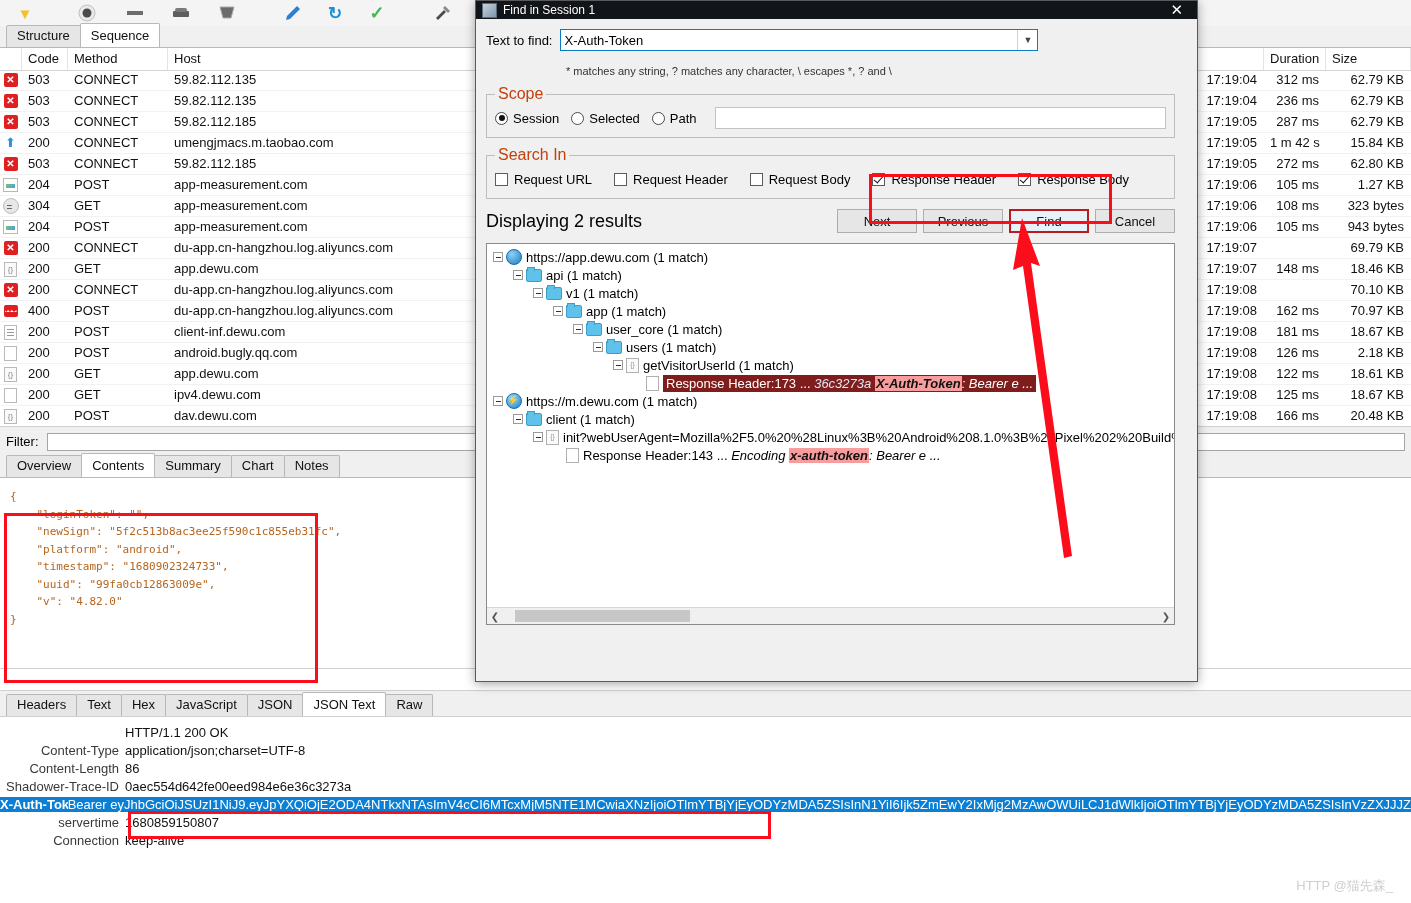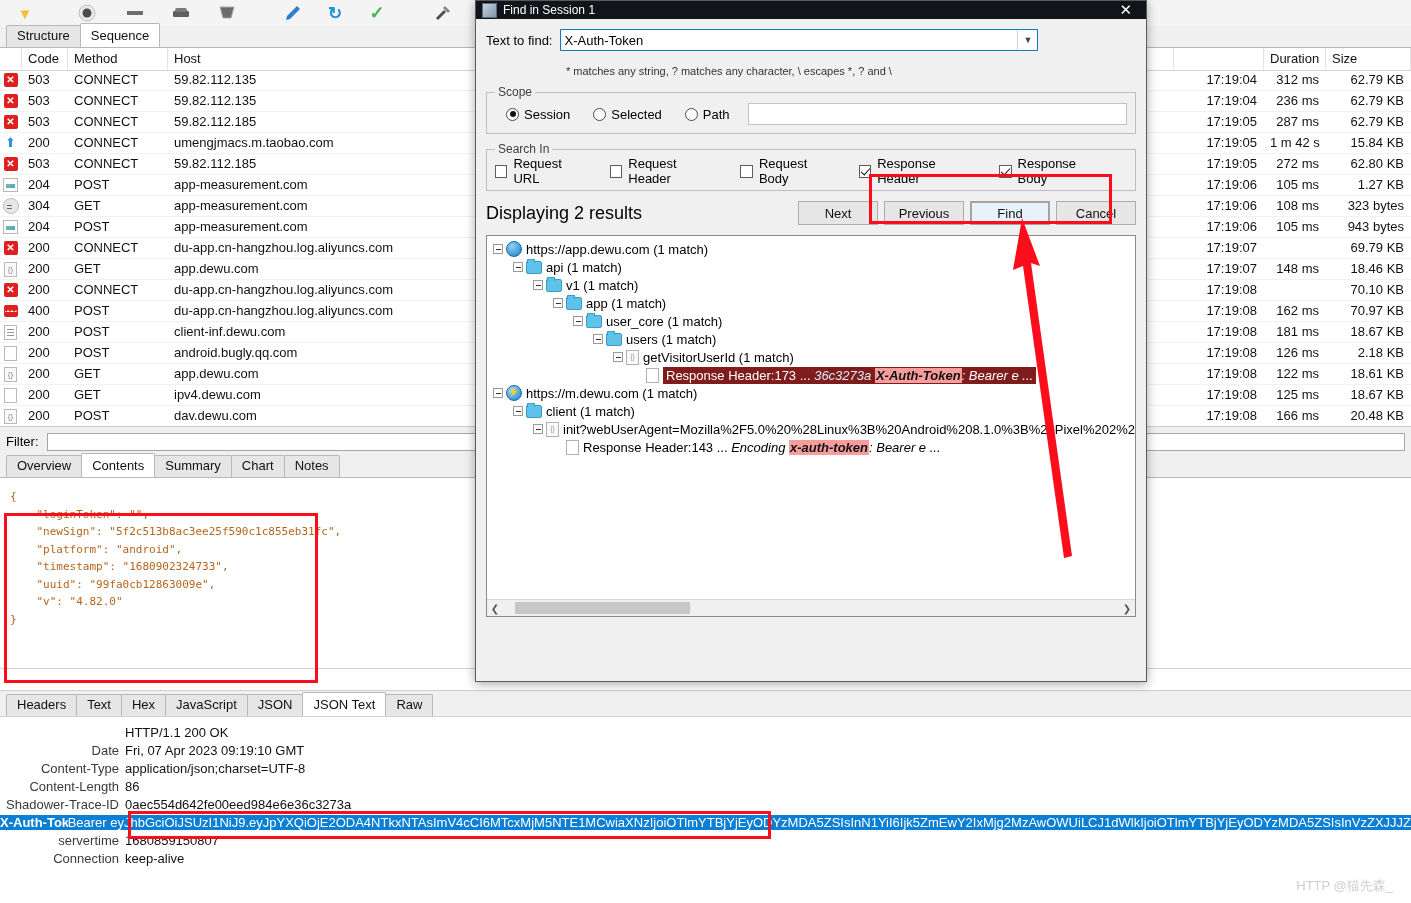--- a/index.html
+++ b/index.html
@@ -143,35 +143,35 @@
   .hdr-row.sel .hdr-name { background: #0b7fd4; color: #fff; font-weight: bold; }
   .hdr-row.sel .hdr-val { background: #0b7fd4; color: #fff; }
 
   
   .redbox { position: absolute; border: 3px solid #fc0d1b; box-sizing: border-box;
             pointer-events: none; z-index: 60; }
   .redarrow { position: absolute; z-index: 61; pointer-events: none; }
 
   
   .dialog {
-    position: absolute; left: 475px; top: 0px; width: 672px; height: 682px;
+    position: absolute; left: 475px; top: 0px; width: 723px; height: 682px;
     background: #f0f0f0; border: 1px solid #5a5a5a; box-sizing: border-box; z-index: 50;
     box-shadow: 0 2px 10px rgba(0,0,0,.35);
   }
   .dlg-title {
     height: 18px; background: #111418; color: #fff; display: flex; align-items: center;
     padding: 0 6px; font-size: 12px;
   }
   .dlg-title .ttl { margin-left: 6px; }
   .dlg-close { margin-left: auto; font-size: 15px; padding: 0 8px; line-height: 18px; }
   .dlg-icon {
     width: 13px; height: 13px; background: linear-gradient(135deg,#c7d4e0,#7e94ab);
     border: 1px solid #5a6b7d; position: relative;
   }
-  .dlg-body { padding: 10px 10px 0 10px; }
+  .dlg-body { padding: 10px 22px 0 10px; }
 
   .row-find { display: flex; align-items: center; }
   .lbl { font-size: 13px; }
   .combo {
     width: 478px; height: 22px; background: #fff; border: 1px solid #0a7cc6;
     margin-left: 8px; display: flex; align-items: center; box-sizing: border-box;
   }
   .combo input {
     flex: 1; border: none; outline: none; height: 18px; font-size: 13px;
     padding: 0 3px; font-family: "Liberation Sans", sans-serif;
@@ -198,39 +198,39 @@
   }
   .radio.on:after {
     content: ""; position: absolute; left: 2.5px; top: 2.5px; width: 6px; height: 6px;
     background: #111; border-radius: 50%;
   }
 
   fieldset.grp {
     border: 1px solid #bdbdbd; margin: 8px 0 0 0; padding: 4px 8px 8px 8px;
     box-sizing: border-box;
   }
-  fieldset.grp legend { font-size: 12px; padding: 0 3px; color: #404040; }
+  fieldset.grp legend { font-size: 16px; padding: 0 3px; color: #c2410c; }
   .scope-row { display: flex; align-items: center; }
-  .scope-item { display: flex; align-items: center; font-size: 13px; margin-right: 12px; margin-left: 11px; }
+  .scope-item { display: flex; align-items: center; font-size: 13px; margin-right: 12px; }
   .scope-input {
     flex: 1; height: 22px; border: 1px solid #c3c3c3; background: #fff;
     margin-left: 6px; box-sizing: border-box;
   }
   .searchin-row { display: flex; align-items: center; }
   .searchin-row .cbrow { margin-right: 22px; }
 
   .buttons-row { display: flex; align-items: center; margin-top: 10px; }
   .res-text { font-size: 18px; }
   .btns { margin-left: auto; display: flex; gap: 6px; }
   .btn {
     min-width: 80px; height: 24px; background: #e6e6e6; border: 1px solid #adadad;
     font-size: 13px; display: flex; align-items: center; justify-content: center;
     box-sizing: border-box; color: #111;
   }
-  .btn.default { border: 2px solid #a3a3a3; background: #e8f2fb; }
+  .btn.default { border: 2px solid #b91c1c; background: #e8f2fb; }
 
   .tree-box {
     margin-top: 10px; height: 382px; background: #fff; border: 1px solid #8a8a8a;
     box-sizing: border-box; position: relative; overflow: hidden;
   }
   .tree-inner { padding: 4px 0 0 6px; }
   .tnode { display: flex; align-items: center; height: 18px; font-size: 13px; white-space: nowrap; }
   .twist {
     width: 10px; height: 10px; border: 1px solid #9a9a9a; background: #fff;
     margin-right: 3px; position: relative; box-sizing: border-box; flex: 0 0 auto;
@@ -595,24 +595,20 @@
       </div>
   </div>
 
   <div class="headers-pane">
     <div id="hdr-list" style="padding-top:6px;">
         <div class="hdr-row">
           <div class="hdr-name"></div>
           <div class="hdr-val">HTTP/1.1 200 OK</div>
         </div>
         <div class="hdr-row">
-          <div class="hdr-name">Date</div>
-          <div class="hdr-val">Fri, 07 Apr 2023 09:19:10 GMT</div>
-        </div>
-        <div class="hdr-row">
           <div class="hdr-name">Content-Type</div>
           <div class="hdr-val">application/json;charset=UTF-8</div>
         </div>
         <div class="hdr-row">
           <div class="hdr-name">Content-Length</div>
           <div class="hdr-val">86</div>
         </div>
         <div class="hdr-row">
           <div class="hdr-name">Shadower-Trace-ID</div>
           <div class="hdr-val">0aec554d642fe00eed984e6e36c3273a</div>

